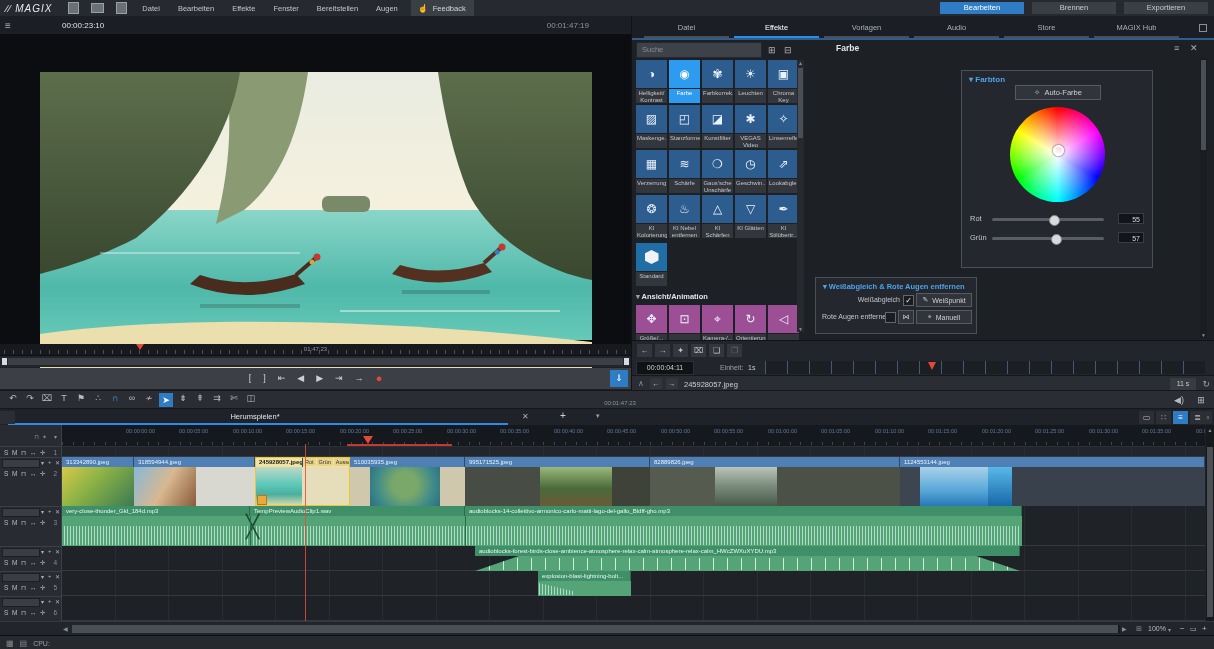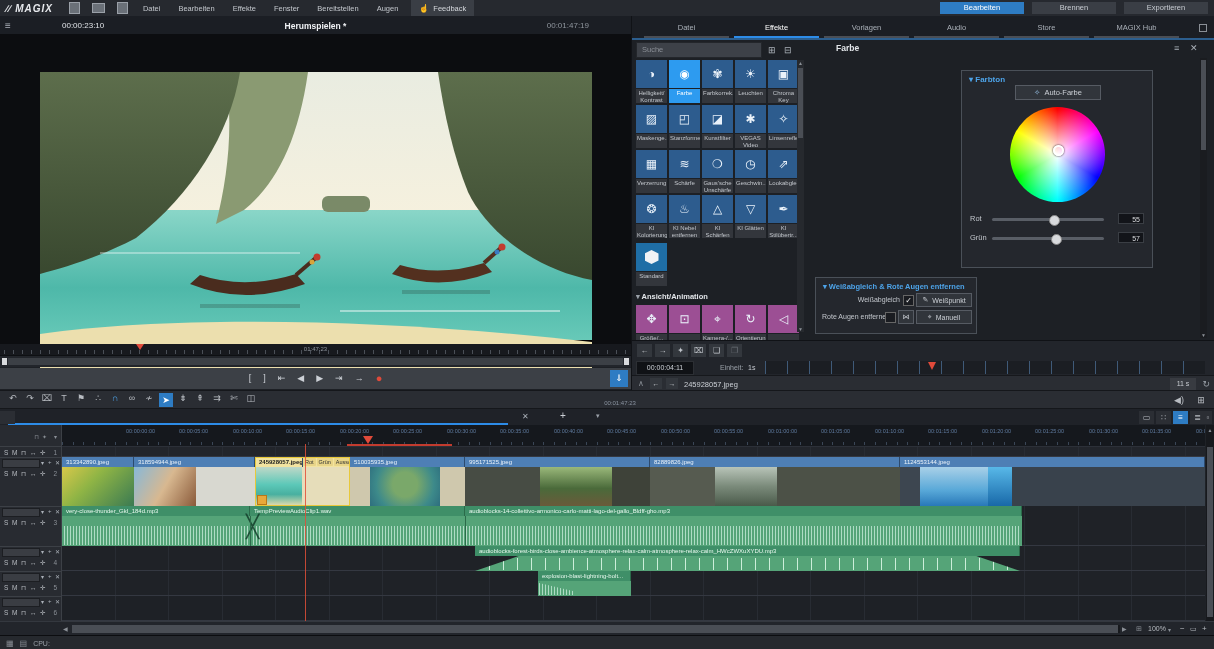--- a/index.html
+++ b/index.html
@@ -1,21 +1,21 @@
 <!DOCTYPE html>
 <html><head>
 <meta charset="utf-8">
 <style>
   html,body{margin:0;padding:0;background:#111}
   #app{position:relative;width:1214px;height:649px;background:#1d2025;font-family:"Liberation Sans",sans-serif;overflow:hidden;color:#c8ccd2;font-size:8px}
   .abs{position:absolute}
   i{font-style:normal}
   
   #menubar{position:absolute;left:0;top:0;width:1214px;height:16px;background:#26292f;border-bottom:1px solid #15171b;display:flex;align-items:center}
-  .logo{font-weight:bold;font-style:italic;color:#e8eaee;font-size:10px;letter-spacing:1px;margin:0 10px 0 6px}
+  .logo{font-weight:normal;font-style:italic;color:#e8eaee;font-size:10px;letter-spacing:1px;margin:0 10px 0 6px}
   .fico{width:9px;height:10px;border:1px solid #9aa0a8;background:#6a7078;margin:0 6px;display:inline-block}
   .menu-item{color:#c2c6cc;font-size:7.5px;padding:0 9px;cursor:default}
   .feedback{background:#3a3e45;height:16px;display:flex;align-items:center;padding:0 8px;font-size:7.5px;color:#d5d8dd;margin-left:4px}
   .feedback .th{color:#5aa2e0;margin-right:4px;font-size:8px}
   .mode-btn{width:84px;height:12px;line-height:12px;text-align:center;background:#3a3e45;color:#c8ccd2;font-size:7.5px;margin-left:8px}
   .mode-btn.active{background:#2e7cc3;color:#fff}
   
   #pv-head{position:absolute;left:0;top:16px;width:631px;height:18px;background:#1b1e24;border-bottom:1px solid #0e1013}
   #pv-video{position:absolute;left:40px;top:38px;width:552px;height:302px;background:#000}
   #pv-stage{position:absolute;left:0;top:34px;width:631px;height:310px;background:#0c0d10}
@@ -119,21 +119,20 @@
 
     <span class="mode-btn active">Bearbeiten</span>
         <span class="mode-btn">Brennen</span>
         <span class="mode-btn">Exportieren</span>
       </span>
   </div>
 
   <div id="pv-head">
     <span class="abs" style="left:5px;top:4px;color:#aab0b8;font-size:10px">≡</span>
     <span class="abs" style="left:62px;top:5px;color:#dfe2e6;font-size:8px">00:00:23:10</span>
-    <span class="abs" style="left:0;top:5px;width:631px;text-align:center;color:#f0f2f5;font-weight:bold;font-size:8.5px">Herumspielen *</span>
     <span class="abs" style="right:42px;top:5px;color:#8f959d;font-size:8px">00:01:47:19</span>
   </div>
   <div id="pv-stage">
     <div id="pv-video">
       <svg width="552" height="302" viewBox="0 0 552 302">
         <defs>
           <linearGradient id="sky" x1="0" y1="0" x2="0" y2="1">
               <stop offset="0" stop-color="#e9ece1"></stop>
               <stop offset="1" stop-color="#f6f1de"></stop>
             </linearGradient>
@@ -445,20 +444,21 @@
         <span class="tico">⇉</span>
         <span class="tico">✄</span>
         <span class="tico">◫</span>
       </span>
     <span style="flex:1"></span>
     <span class="tico" style="margin-right:8px">◀)</span>
     <span class="tico" style="margin-right:6px">⊞</span>
   </div>
 
   <div id="tabrow">
+    <span class="abs" style="left:0;top:3px;width:510px;text-align:center;font-size:7.5px;color:#e2e5e9">Herumspielen*</span>
     <span class="abs" style="left:8px;top:14px;width:500px;height:2px;background:#2d8ce8"></span>
     <span class="abs" style="left:522px;top:3px;font-size:8px;color:#aab0b8">✕</span>
     <span class="abs" style="left:560px;top:1px;font-size:10px;color:#ccd0d6">+</span>
     <span class="abs" style="left:596px;top:3px;font-size:7px;color:#9aa0a8">▾</span>
     <span class="abs" style="left:560px;top:-9px;width:120px;text-align:center;font-size:6px;color:#8a93a0">00:01:47:23</span>
     <span data-repeat="tl_toolbar.view_buttons">
       
     <span class="vbtn"></span><span class="vbtn"></span><span class="vbtn on"></span><span class="vbtn"></span><span class="vbtn"></span></span>
     <span class="abs vbtn" style="left:1139px">▭</span>
     <span class="abs vbtn" style="left:1156px">∷</span>

